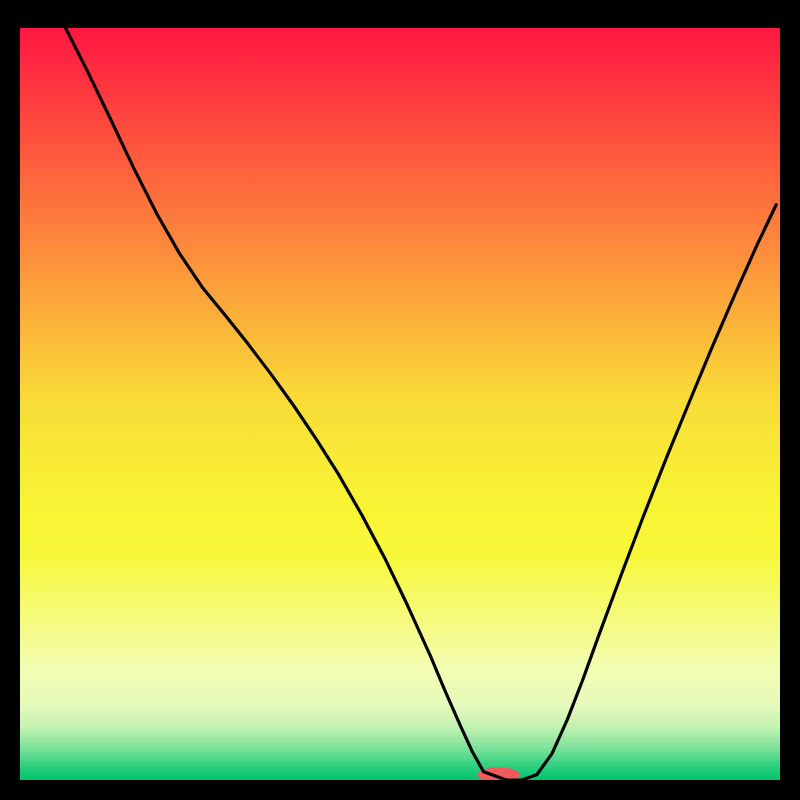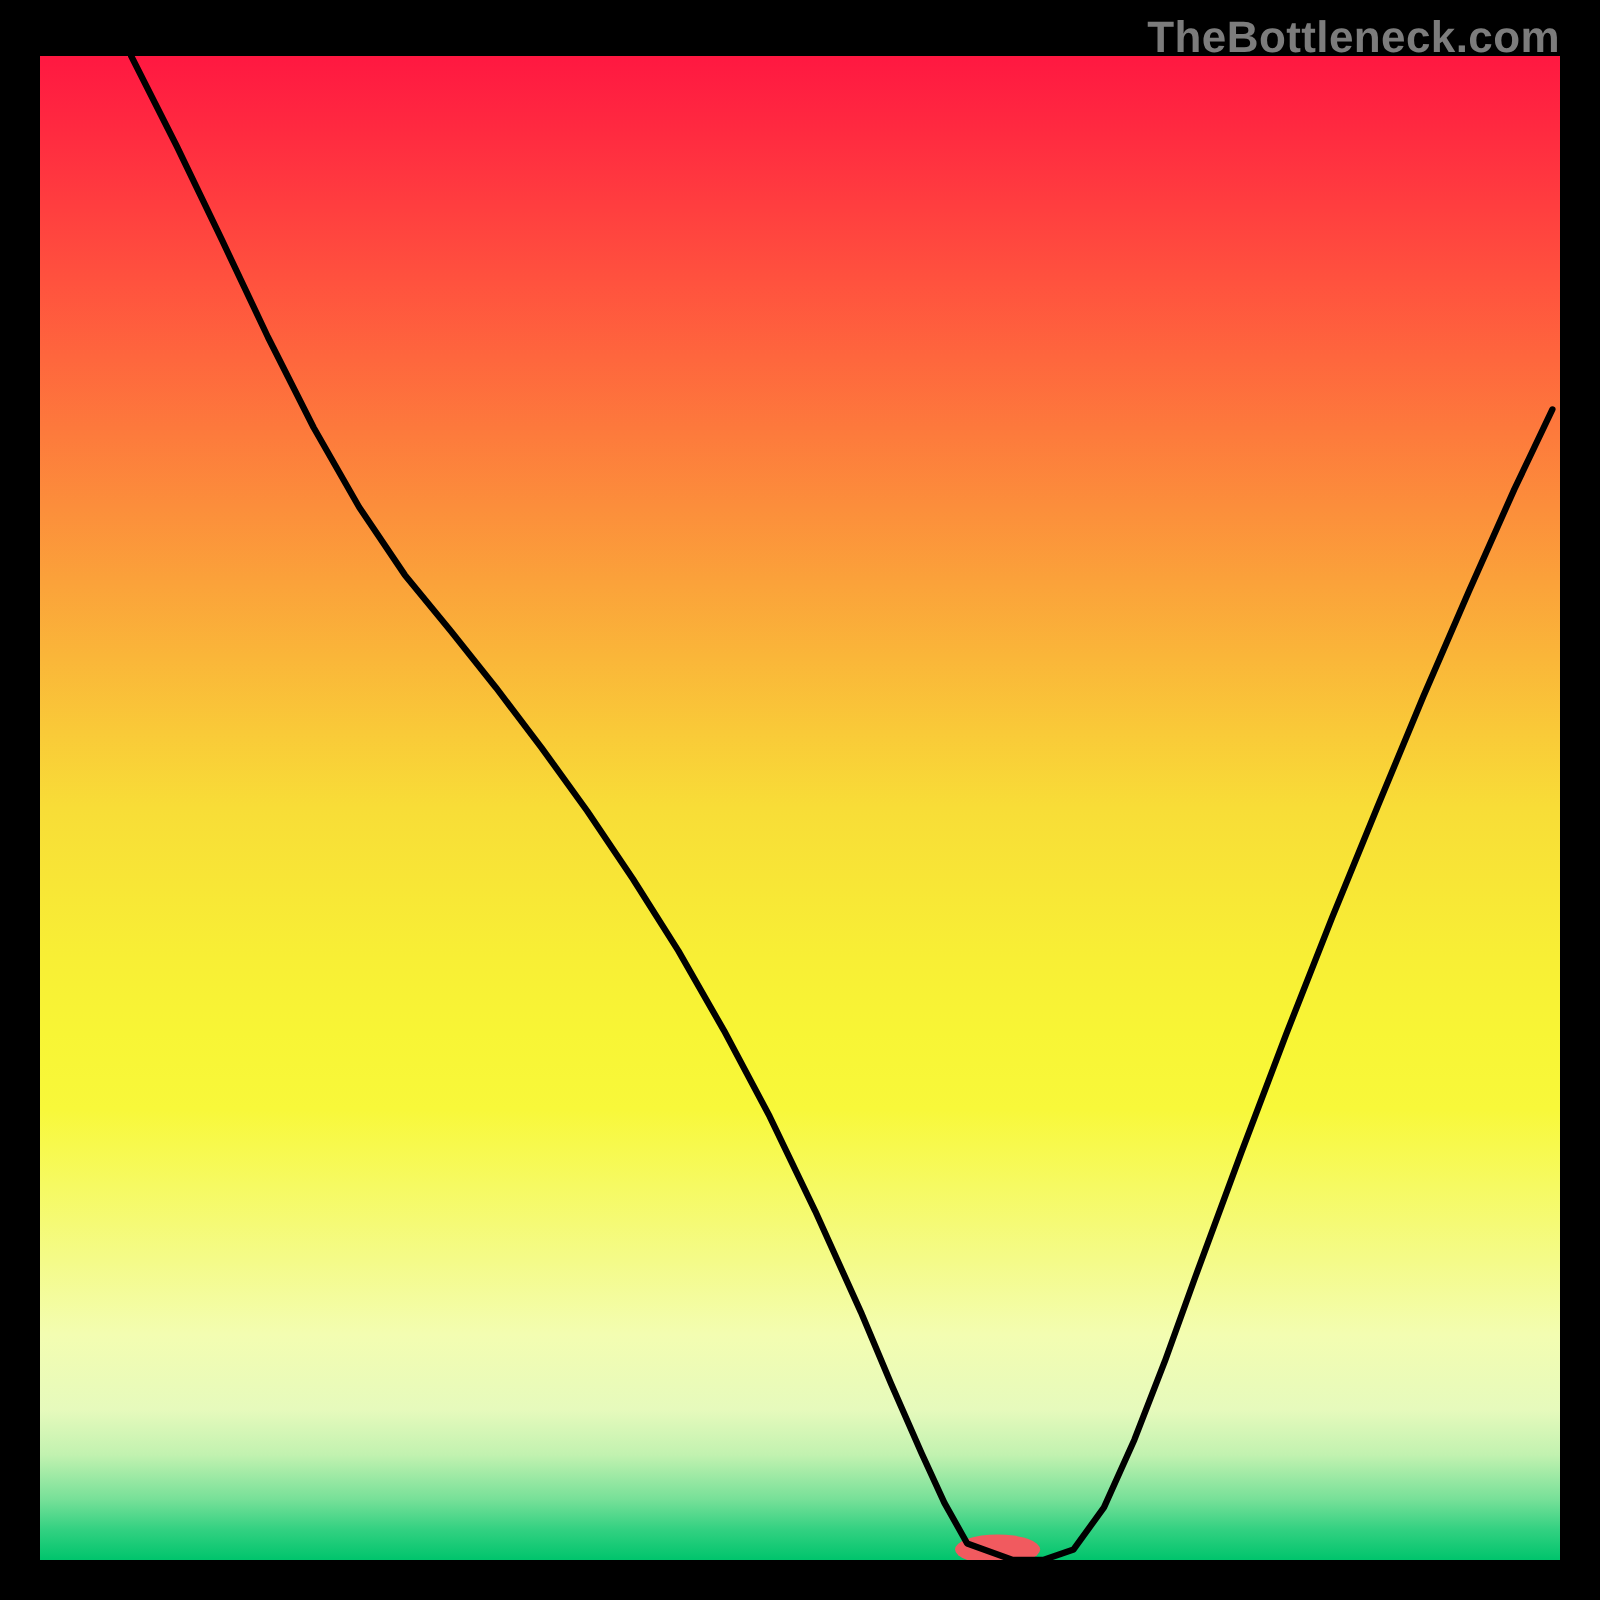--- a/index.html
+++ b/index.html
@@ -32,21 +32,20 @@
     top: 28px;
     width: 760px;
     height: 752px;
     display: block;
   }
 </style>
 </head>
 <body>
 
 <div class="frame">
-  <div class="watermark">TheBottleneck.com</div>
   <svg class="plot" viewBox="0 0 1000 1000" preserveAspectRatio="none">
     <defs>
       <linearGradient id="bg-grad" x1="0" y1="0" x2="0" y2="1">
           <stop offset="0.00%" stop-color="#ff1841"></stop>
           <stop offset="5.00%" stop-color="#ff2a40"></stop>
           <stop offset="10.00%" stop-color="#ff3e3f"></stop>
           <stop offset="15.00%" stop-color="#ff523e"></stop>
           <stop offset="20.00%" stop-color="#fe663d"></stop>
           <stop offset="25.00%" stop-color="#fd7a3c"></stop>
           <stop offset="30.00%" stop-color="#fc8e3b"></stop>

